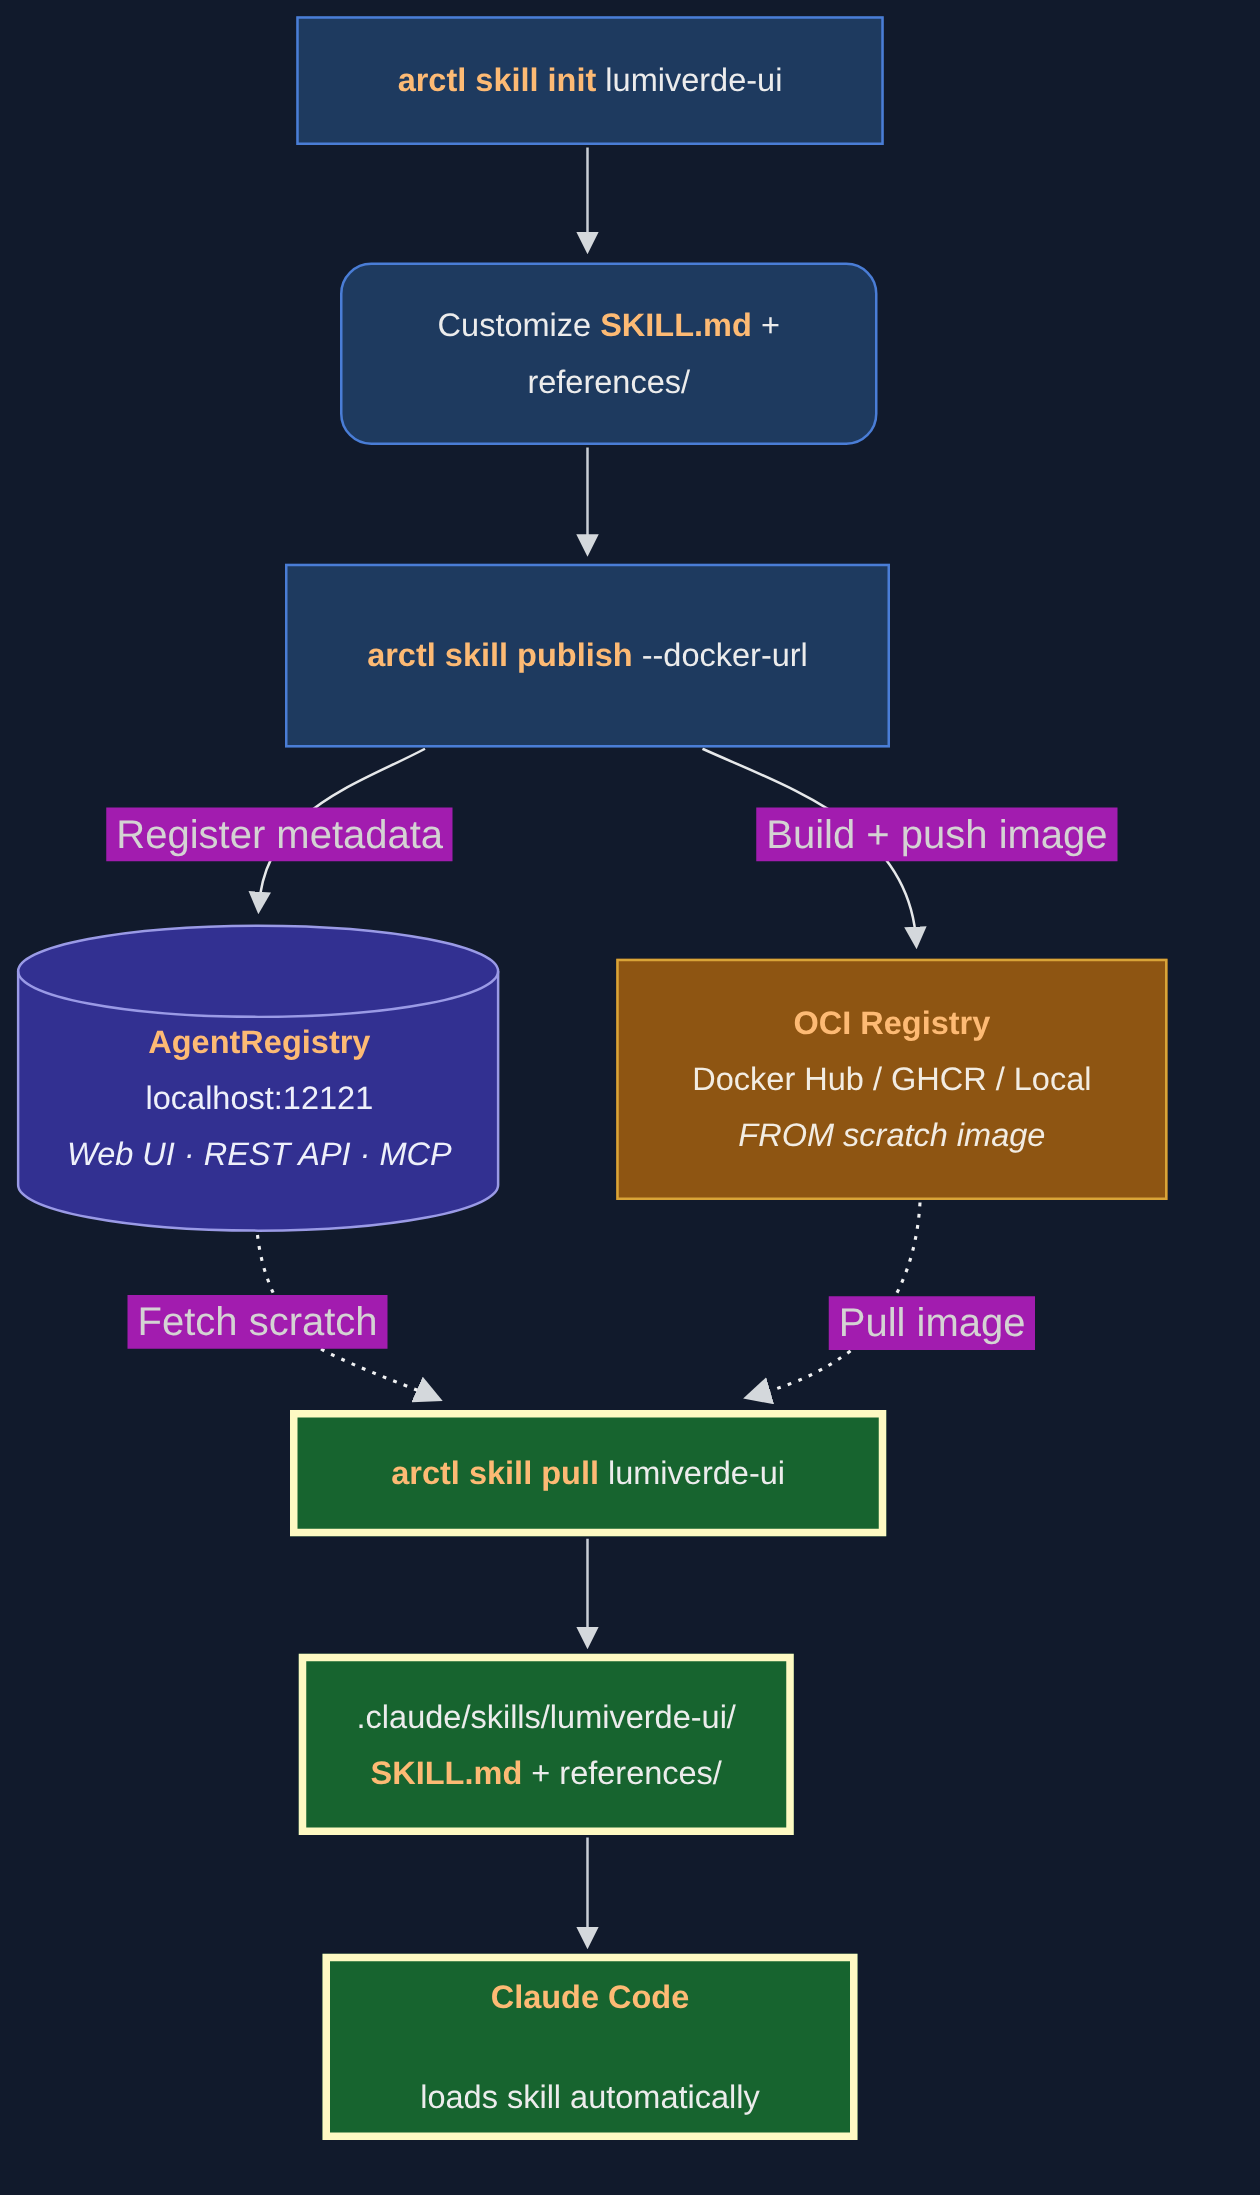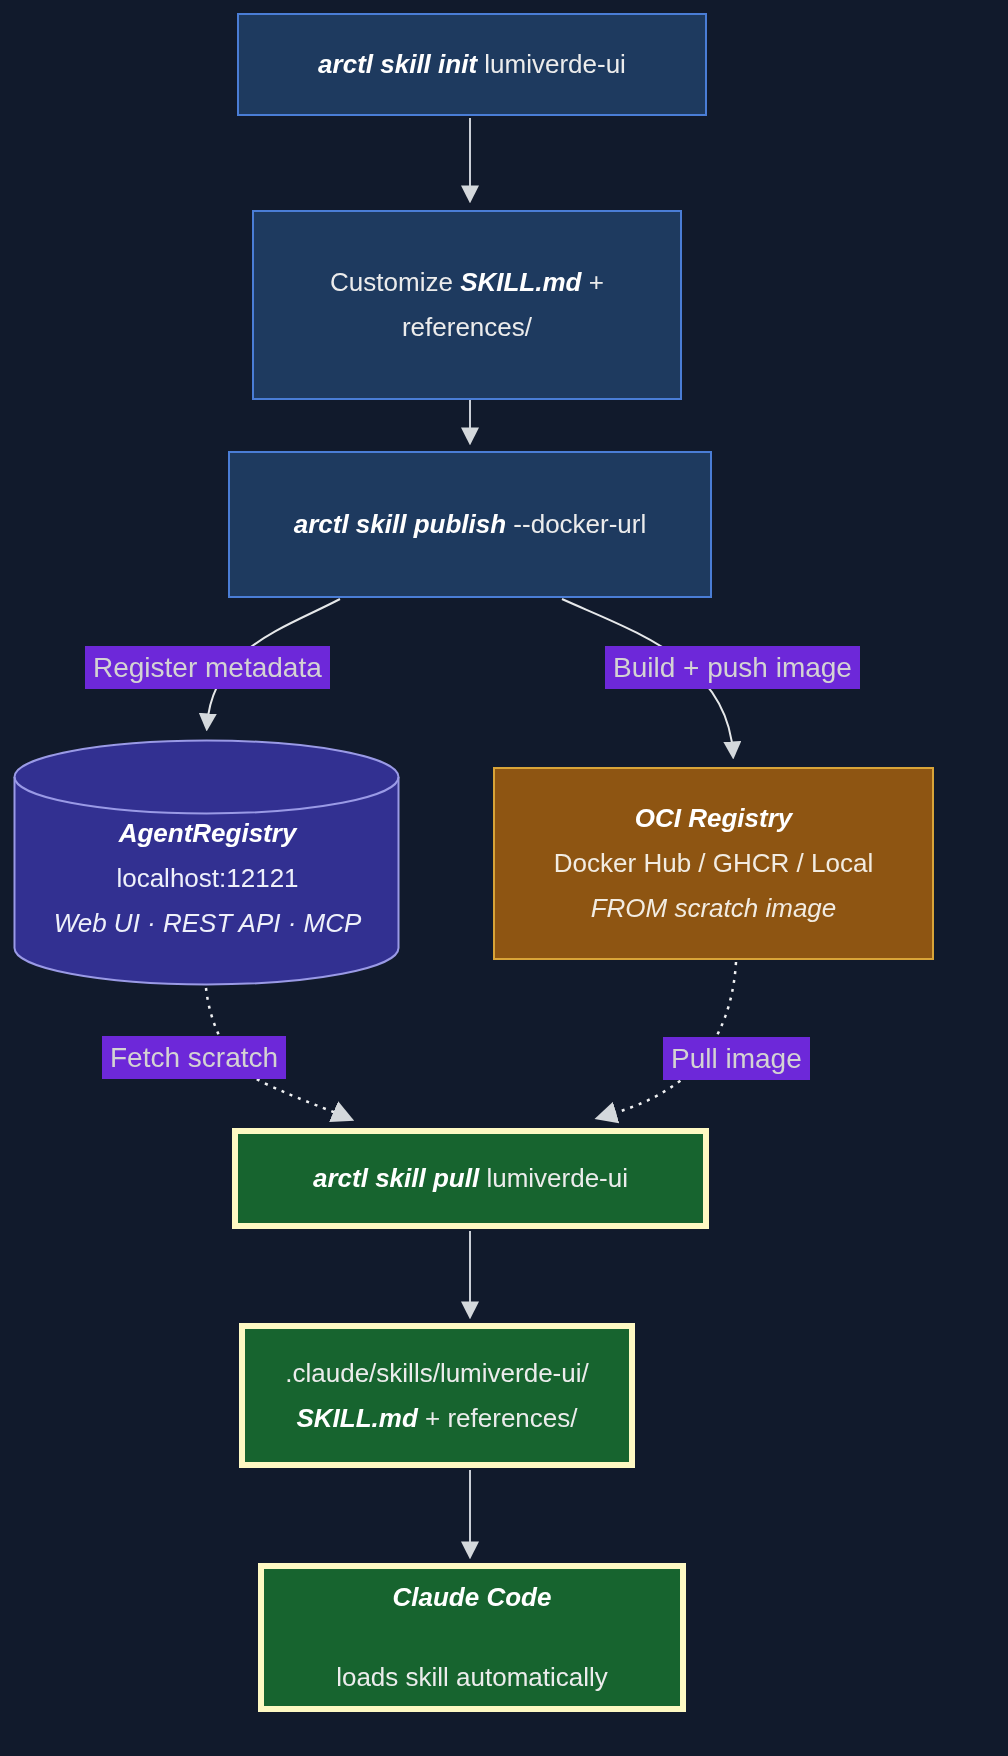--- a/index.html
+++ b/index.html
@@ -12,32 +12,32 @@
 
   .node{
     position:absolute;box-sizing:border-box;
     display:flex;flex-direction:column;align-items:center;justify-content:center;
     text-align:center;font-size:26px;line-height:45px;
   }
   .node .ln{white-space:pre-wrap;}
   .blue{background:#1e3a5f;border:2px solid #4a7dd6;}
   .green{background:#17642f;border:6px solid #fef9c3;}
   .orange{background:#8e5512;border:2px solid #d9a438;color:#f2ece2;}
-  b{font-weight:bold;color:#ffffff;font-style:italic;}
+  b{font-weight:bold;color:#fdba74;}
   .it{font-style:italic;}
 
   .cyl{position:absolute;}
   .cyl .cyltext{
     position:absolute;left:0;top:72px;width:100%;
     text-align:center;font-size:26px;line-height:45px;color:#eef0fa;
   }
 
   .edge-label{
-    position:absolute;background:#6d28d9;color:#d4d3d3;
-    font-size:28px;line-height:35px;padding:4px 8px;white-space:nowrap;
+    position:absolute;background:#a21caf;color:#d4d3d3;
+    font-size:32px;line-height:35px;padding:4px 8px;white-space:nowrap;
   }
 </style>
 </head>
 <body>
 
 <div class="stage">
 
   <svg class="edges" viewBox="0 0 1008 1756">
     <defs>
       <marker id="arrow" viewBox="0 0 10 10" refX="7" refY="5" markerWidth="9" markerHeight="9" orient="auto-start-reverse">
@@ -59,21 +59,21 @@
 
     <path d="M470,1231 L470,1314" fill="none" stroke="#c9ced6" stroke-width="2" marker-end="url(#arrow)"></path>
 
     <path d="M470,1470 L470,1554" fill="none" stroke="#c9ced6" stroke-width="2" marker-end="url(#arrow)"></path>
   </svg>
 
   <div class="node blue" style="left:237px;top:13px;width:470px;height:103px;">
     <div class="ln"><b>arctl skill init</b><span> lumiverde-ui</span></div>
   </div>
 
-  <div class="node blue" style="left:252px;top:210px;width:430px;height:190px;">
+  <div class="node blue" style="left:272px;top:210px;width:430px;height:146px;border-radius:25px;">
     <div class="ln"><span>Customize </span><b>SKILL.md</b><span> +</span></div>
     <div class="ln">references/</div>
   </div>
 
   <div class="node blue" style="left:228px;top:451px;width:484px;height:147px;">
     <div class="ln" style="max-width:420px;"><b>arctl skill publish</b><span> --docker-url</span></div>
   </div>
 
   <div class="edge-label" style="left:85px;top:646px;">Register metadata</div>
 

